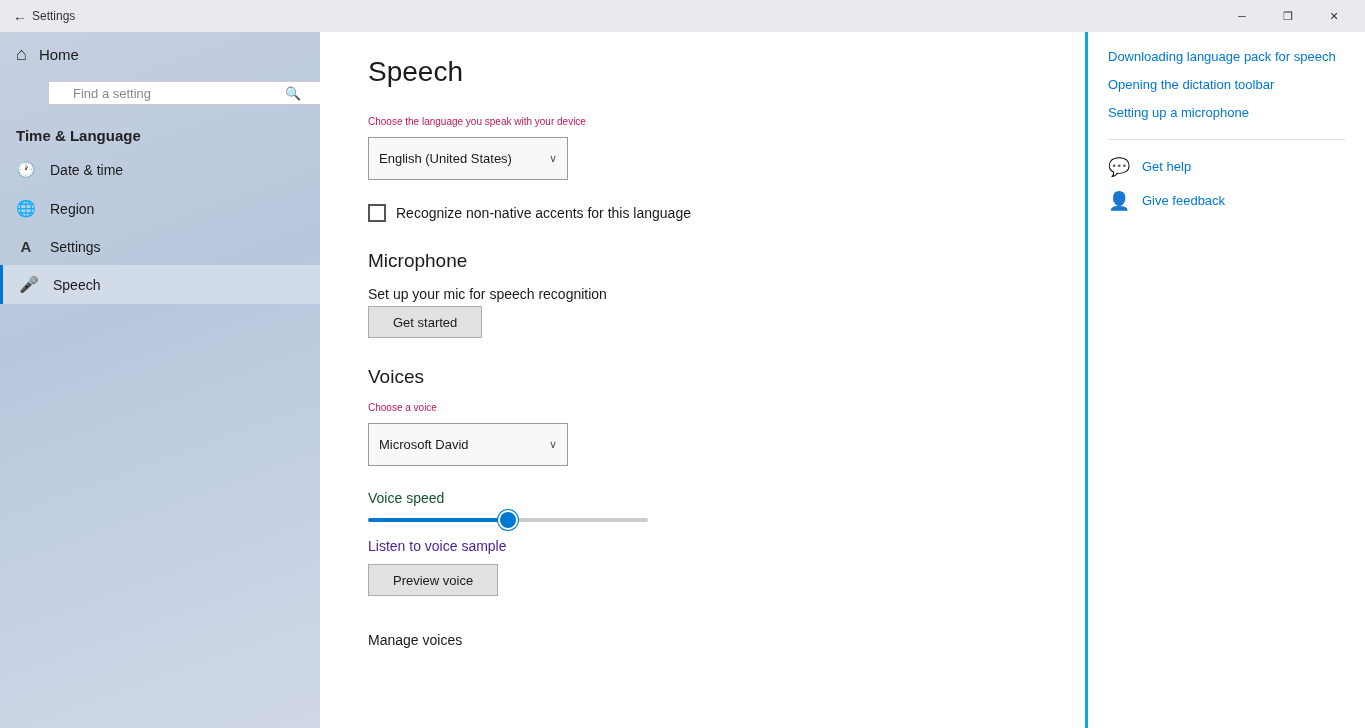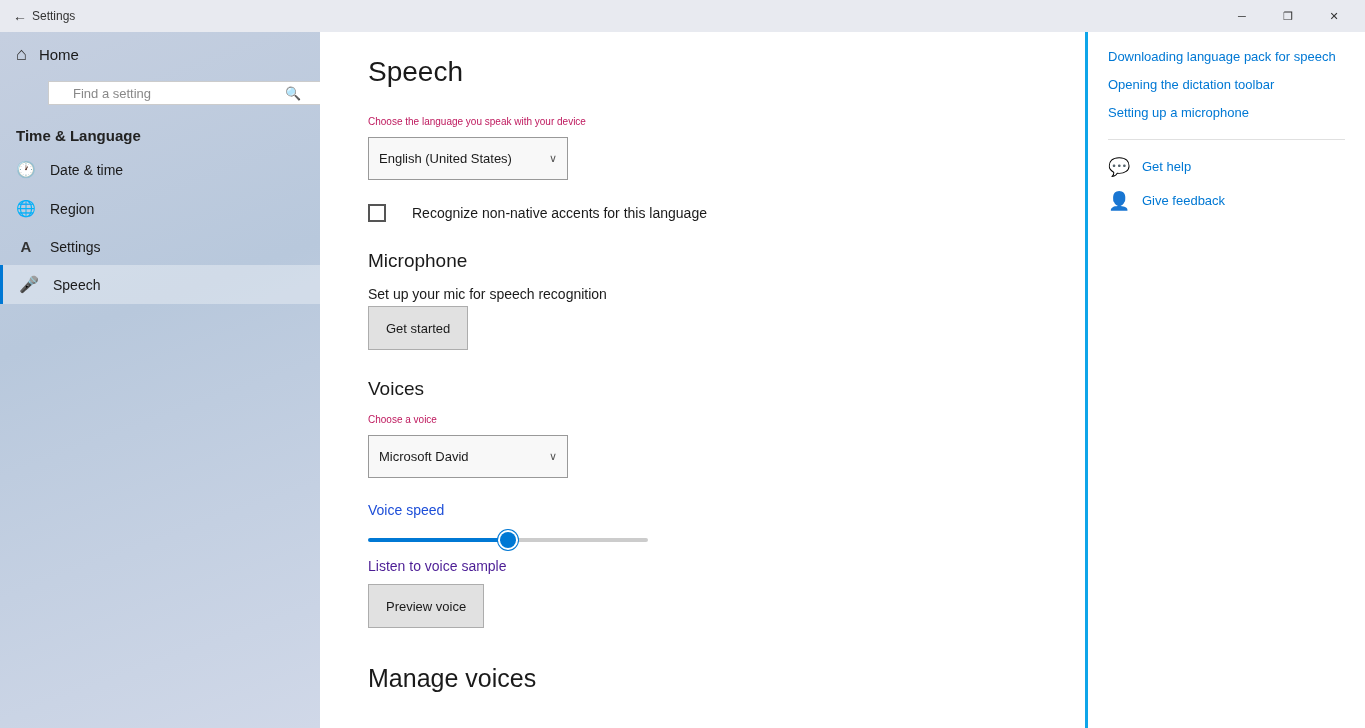--- a/index.html
+++ b/index.html
@@ -180,21 +180,21 @@
       cursor: pointer;
       font-size: 13px;
       color: #1a1a1a;
       margin-bottom: 24px;
     }
     .dropdown-chevron { font-size: 11px; color: #555; }
 
     .checkbox-row {
       display: flex;
       align-items: center;
-      gap: 26px;
+      gap: 10px;
       margin-bottom: 28px;
     }
     .checkbox-box {
       width: 18px;
       height: 18px;
       border: 2px solid #555;
       background: #fff;
       flex-shrink: 0;
     }
     .checkbox-label {
@@ -209,34 +209,34 @@
       margin-bottom: 14px;
     }
 
     .sub-label {
       font-size: 14px;
       color: #1a1a1a;
       margin-bottom: 4px;
     }
 
     .btn-gray {
-      height: 44px;
-      padding: 0 17px;
+      height: 32px;
+      padding: 0 24px;
       background: #e1e1e1;
       border: 1px solid #adadad;
       font-size: 13px;
       cursor: pointer;
       color: #1a1a1a;
       margin-bottom: 28px;
     }
 
     .voice-speed-label {
       font-size: 14px;
-      color: #1d4ed8;
-      margin-bottom: 20px;
+      color: #14532d;
+      margin-bottom: 12px;
     }
 
     .slider-track {
       width: 280px;
       height: 4px;
       background: linear-gradient(to right, #0078d4 50%, #ccc 50%);
       position: relative;
       margin-bottom: 16px;
       border-radius: 2px;
     }
@@ -253,21 +253,21 @@
       box-shadow: 0 0 0 2px #fff, 0 0 0 3px #0078d4;
     }
 
     .listen-label {
       font-size: 14px;
       color: #4c1d95;
       margin-bottom: 10px;
     }
 
     .manage-voices-title {
-      font-size: 25px;
+      font-size: 14px;
       font-weight: 400;
       color: #1a1a1a;
       margin-top: 8px;
     }
 
     
     .right-panel {
       width: 280px;
       background: #fff;
       padding: 16px 20px;

